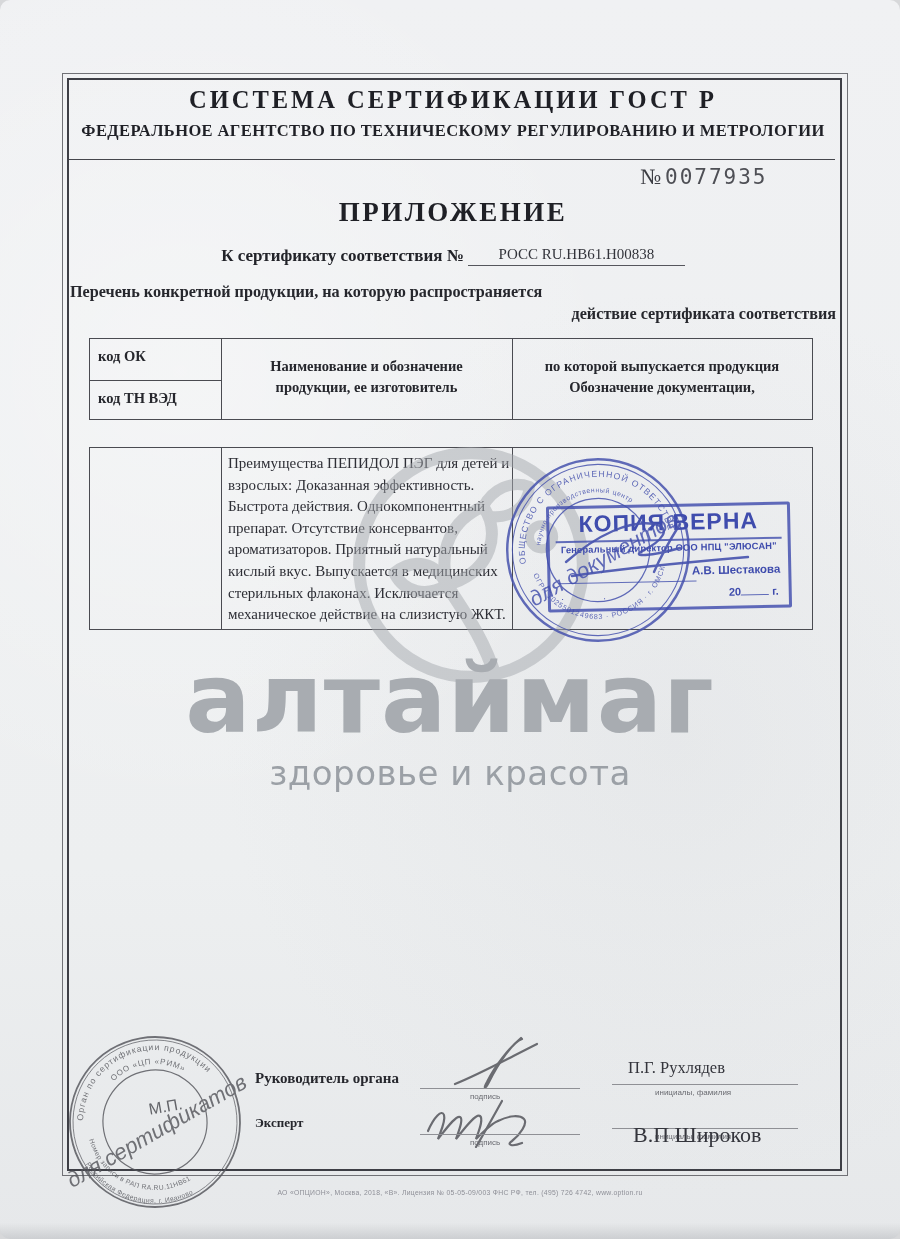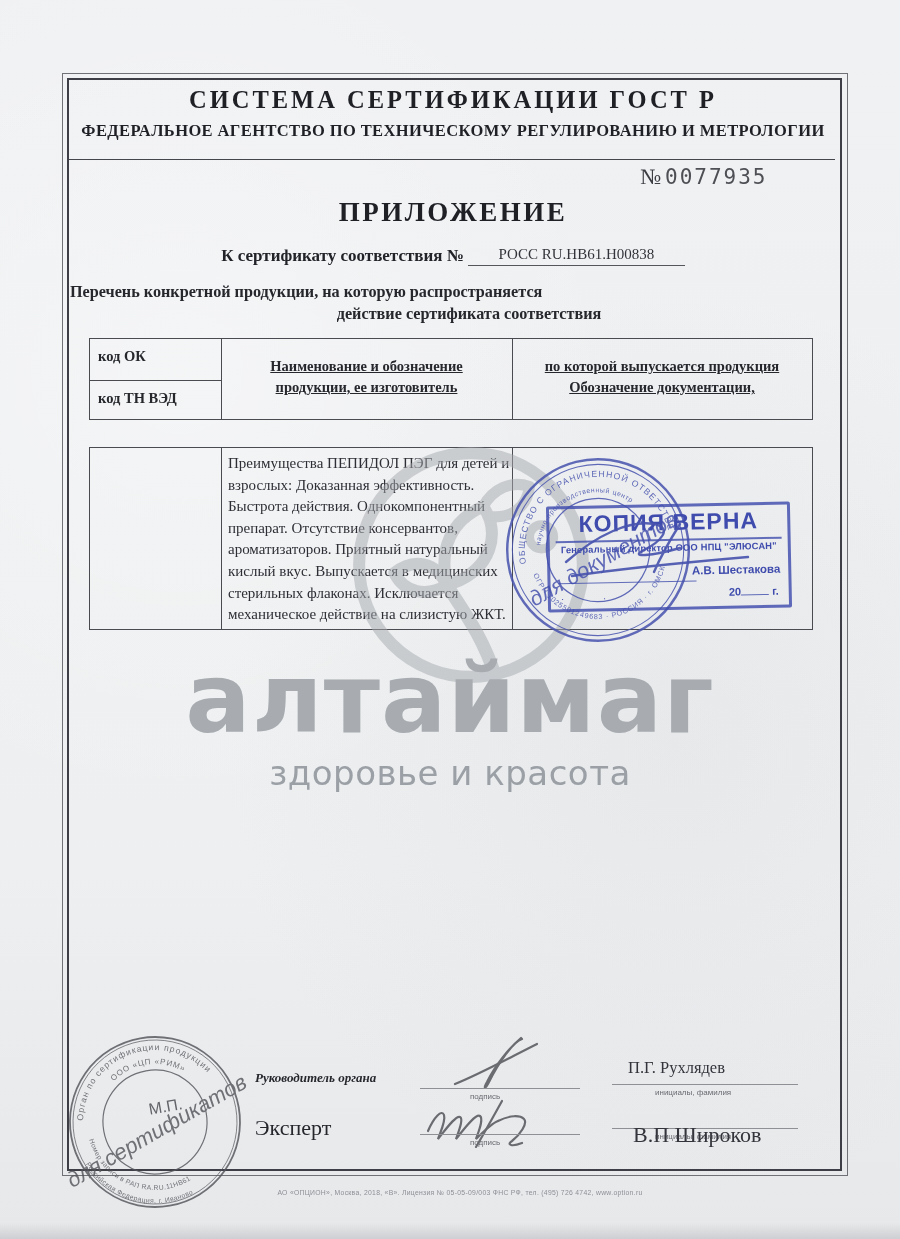--- a/index.html
+++ b/index.html
@@ -1,21 +1,21 @@
 <!DOCTYPE html>
 <html><head>
 <meta charset="utf-8">
 <style>
   html,body{margin:0;padding:0;background:#d7d8da;}
   .page{position:relative;width:900px;height:1239px;margin:0 auto;overflow:hidden;
         background:#eef0f1;
         background-image:radial-gradient(circle at 20% 30%, rgba(255,255,255,.35), transparent 40%),
                          radial-gradient(circle at 75% 60%, rgba(210,212,216,.25), transparent 45%),
                          linear-gradient(180deg,#f0f1f3 0%, #edeff0 70%, #e6e8ea 100%);
-        font-family:"Liberation Serif", serif; color:#26272d;}
+        font-family:"Liberation Serif", serif; color:#26272d;border-radius:10px;}
   .page::after{content:"";position:absolute;left:0;bottom:0;width:100%;height:16px;
         background:linear-gradient(180deg, rgba(0,0,0,0), rgba(90,92,98,.18));}
   .abs{position:absolute;}
   .frame-outer{left:62px;top:73px;width:784px;height:1101px;border:1px solid #707176;}
   .frame-inner{left:67px;top:78px;width:771px;height:1089px;border:2.5px solid #3e3f46;}
   .header-rule{left:69px;top:159px;width:766px;border-top:1.6px solid #45464c;}
   .sys-title{left:70px;top:86px;width:766px;text-align:center;font-weight:bold;
         font-size:24.5px;letter-spacing:3px;color:#1f2026;}
   .agency{left:70px;top:121px;width:766px;text-align:center;font-weight:bold;
         font-size:16.5px;letter-spacing:.4px;color:#1f2026;}
@@ -23,30 +23,30 @@
   .doc-num .nsign{font-size:22px;color:#3c3d43;}
   .doc-num .digits{font-family:"DejaVu Sans Mono", monospace;font-size:21px;
         letter-spacing:2px;color:#4e4f55;}
   .appendix{left:70px;top:197px;width:766px;text-align:center;font-weight:bold;
         font-size:27px;letter-spacing:2.5px;color:#1f2026;}
   .certline{left:70px;top:246px;width:766px;text-align:center;white-space:nowrap;}
   .certline .lbl{font-weight:bold;font-size:17px;color:#222329;}
   .certline .num{display:inline-block;min-width:205px;border-bottom:1.6px solid #55565c;
         font-size:15px;color:#33343b;padding:0 6px 2px 6px;transform:translateY(-2px);}
   .scope1{left:70px;top:283px;width:766px;font-weight:bold;font-size:16.2px;}
-  .scope2{left:70px;top:305px;width:766px;text-align:center;font-weight:bold;font-size:16.2px;padding-left:16px;}
+  .scope2{left:70px;top:305px;width:766px;text-align:right;font-weight:bold;font-size:16.2px;}
   .tbl{border:1.6px solid #4a4b51;}
   .tbl-head{left:89px;top:338px;width:722px;height:80px;}
   .tbl-body{left:89px;top:447px;width:722px;height:181px;}
   .vline1{position:absolute;left:131px;top:0;bottom:0;border-left:1.6px solid #4a4b51;}
   .vline2{position:absolute;left:422px;top:0;bottom:0;border-left:1.6px solid #4a4b51;}
   .c1split{position:absolute;left:0;top:41px;width:131px;border-top:1.4px solid #4a4b51;}
   .cell-lbl{position:absolute;font-weight:bold;font-size:14.5px;color:#26272d;}
   .c2h,.c3h{position:absolute;top:17px;text-align:center;font-weight:bold;
-        font-size:14.5px;line-height:21px;color:#26272d;text-decoration:underline;}
+        font-size:14.5px;line-height:21px;color:#26272d;}
   .c2h{left:131px;width:291px;}
   .c3h{left:422px;width:300px;}
   .prod-desc{position:absolute;left:138px;top:5px;width:282px;
         font-size:15px;line-height:21.6px;color:#2e2f36;}
   .tree-logo{left:342px;top:436px;opacity:.5;}
   .round-stamp{left:500px;top:452px;opacity:.85;transform:rotate(-14deg);}
   .copy-stamp{left:547px;top:504px;width:238px;height:100px;
         border:3.5px solid rgba(63,76,173,.82);border-radius:2px;transform:rotate(-1.2deg);
         color:#3f4cad;font-family:"Liberation Sans", sans-serif;}
   .copy-stamp .t{position:absolute;left:0;top:2px;width:100%;text-align:center;
@@ -60,22 +60,22 @@
   .copy-stamp .nm{position:absolute;right:8px;top:58px;font-weight:bold;font-size:11.5px;}
   .copy-stamp .dots{position:absolute;left:10px;top:84px;font-size:10px;letter-spacing:18px;}
   .copy-stamp .yr{position:absolute;right:10px;top:80px;font-weight:bold;font-size:11px;}
   .copy-stamp .yr .ln{display:inline-block;width:28px;border-bottom:1.2px solid rgba(63,76,173,.8);}
   .blue-sig{left:552px;top:512px;opacity:.9;}
   .brand{left:50px;top:642px;width:800px;text-align:center;
         font-family:"DejaVu Sans", sans-serif;font-weight:bold;font-size:97px;
         letter-spacing:1px;color:#a8acb1;}
   .tagline{left:50px;top:753px;width:800px;text-align:center;
         font-family:"DejaVu Sans", sans-serif;font-size:34px;color:#9ba0a6;letter-spacing:.5px;}
-  .role1{left:255px;top:1070px;font-weight:bold;font-size:13px;font-style:italic;}
-  .role2{left:255px;top:1115px;font-weight:normal;font-size:22px;}
+  .role1{left:255px;top:1070px;font-weight:bold;font-size:15px;}
+  .role2{left:255px;top:1115px;font-weight:bold;font-size:13px;}
   .sig1{left:425px;top:1032px;opacity:.85;}
   .sig2{left:418px;top:1093px;opacity:.85;}
   .sigline{border-bottom:1.2px solid #8f9095;}
   .sl1a{left:420px;top:1088px;width:160px;}
   .sl1b{left:612px;top:1084px;width:186px;}
   .sl2a{left:420px;top:1134px;width:160px;}
   .sl2b{left:612px;top:1128px;width:186px;}
   .tiny{font-family:"Liberation Sans", sans-serif;font-size:8px;color:#6a6b71;}
   .lab1a{left:470px;top:1092px;}
   .lab1b{left:655px;top:1088px;}

